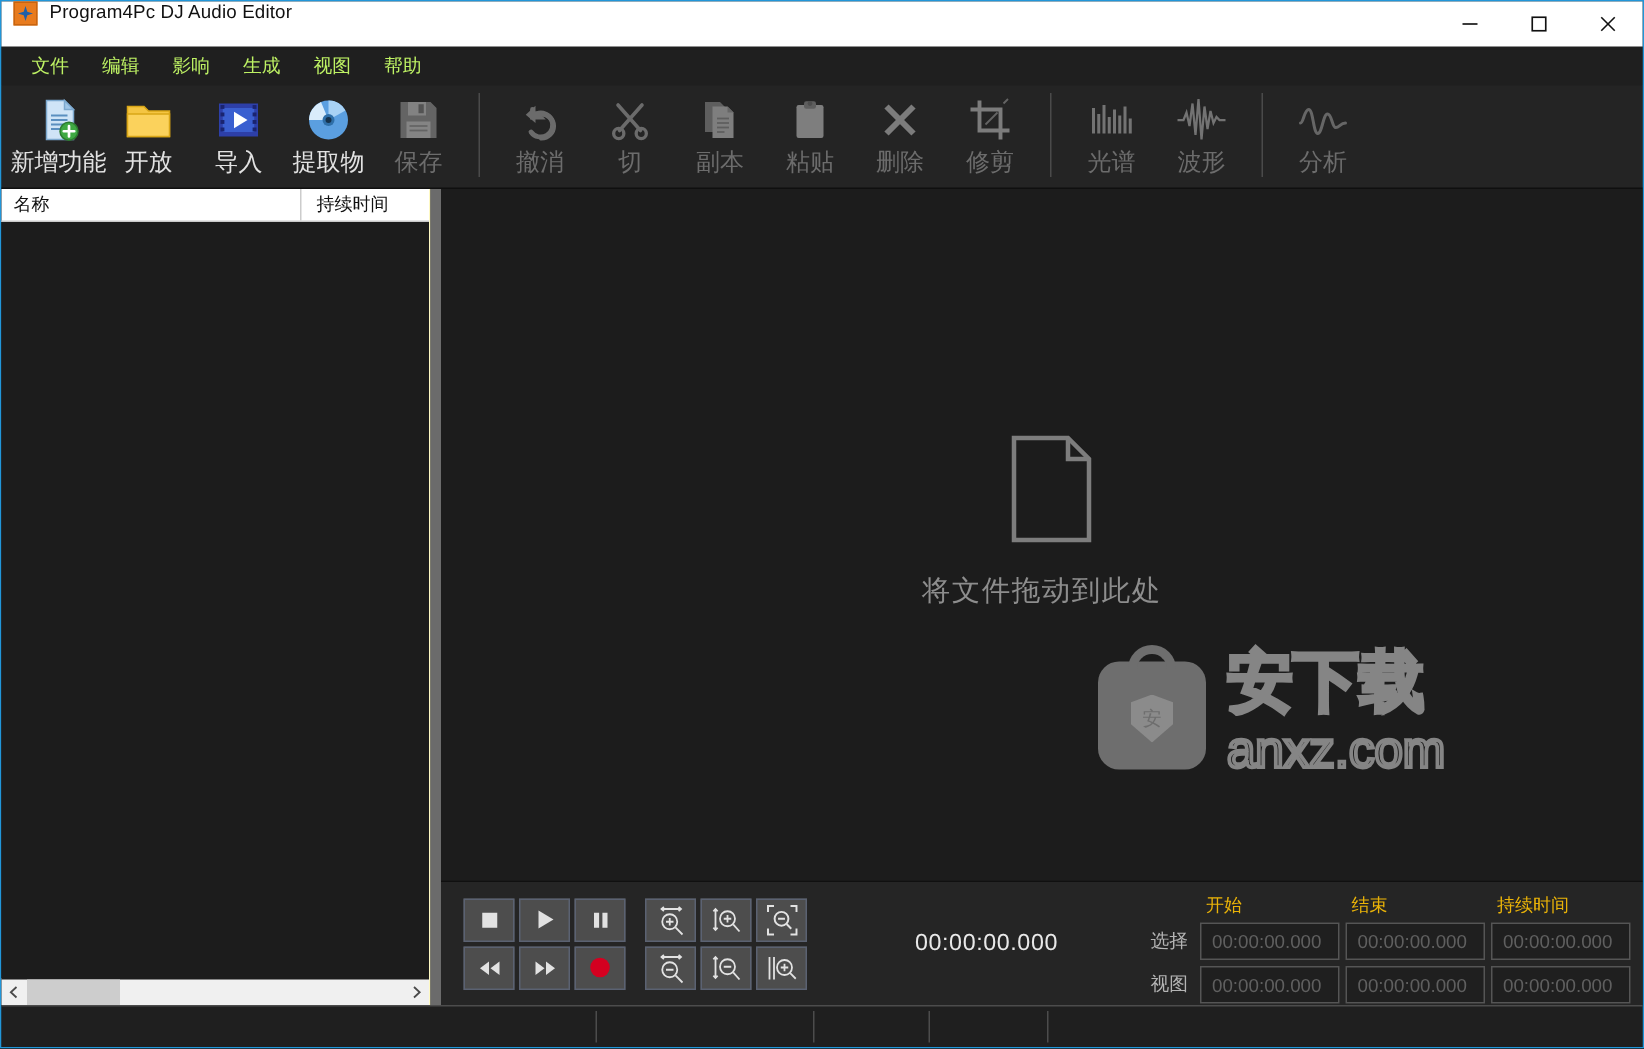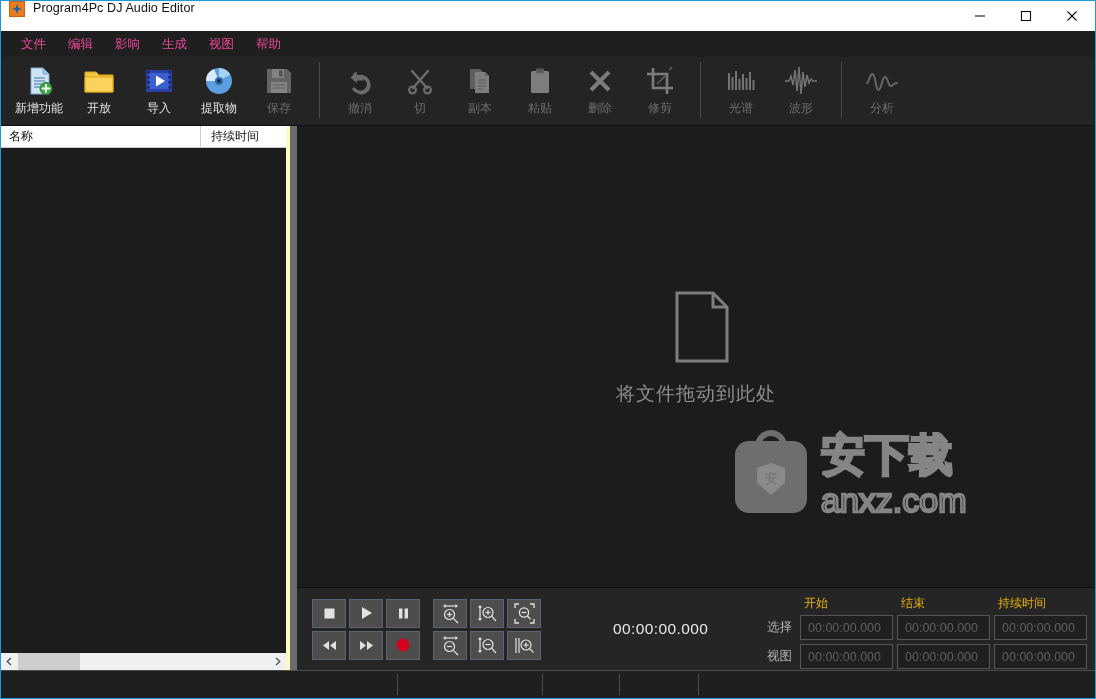--- a/index.html
+++ b/index.html
@@ -67,21 +67,21 @@
   
   .menubar {
     height: 26px;
     background: #1f1f1f;
     display: flex;
     align-items: center;
     padding-left: 10px;
     flex: 0 0 auto;
   }
   .menu-item {
-    color: #ec4899;
+    color: #bef264;
     font-size: 12.5px;
     padding: 3px 10px;
     margin-right: 2px;
     cursor: default;
   }
 
   
   .toolbar {
     height: 68px;
     background: #242424;
@@ -105,21 +105,21 @@
     display: flex;
     flex-direction: column;
     align-items: center;
     justify-content: flex-start;
     padding-top: 6px;
     box-sizing: border-box;
     cursor: default;
   }
   .tb-ico { height: 36px; display: flex; align-items: center; justify-content: center; }
   .tb-lab {
-    font-size: 12px;
+    font-size: 16px;
     color: #e2e2e2;
     margin-top: 1px;
     white-space: nowrap;
   }
   .tb-btn.disabled .tb-lab { color: #6c6c6c; }
   .tb-btn.disabled .tb-ico { opacity: 0.55; }
 
   
   .body {
     flex: 1 1 auto;
@@ -127,21 +127,21 @@
     min-height: 0;
   }
 
   
   .leftpane {
     width: 285px;
     flex: 0 0 auto;
     display: flex;
     flex-direction: column;
     background: #1c1c1c;
-    border-right: 4px solid #fef9c3;
+    border-right: 1px solid #fef9c3;
   }
   .list-header {
     height: 21px;
     display: flex;
     background: #ffffff;
     border-bottom: 1px solid #c9c9c9;
     flex: 0 0 auto;
   }
   .lh-cell {
     font-size: 12px;

